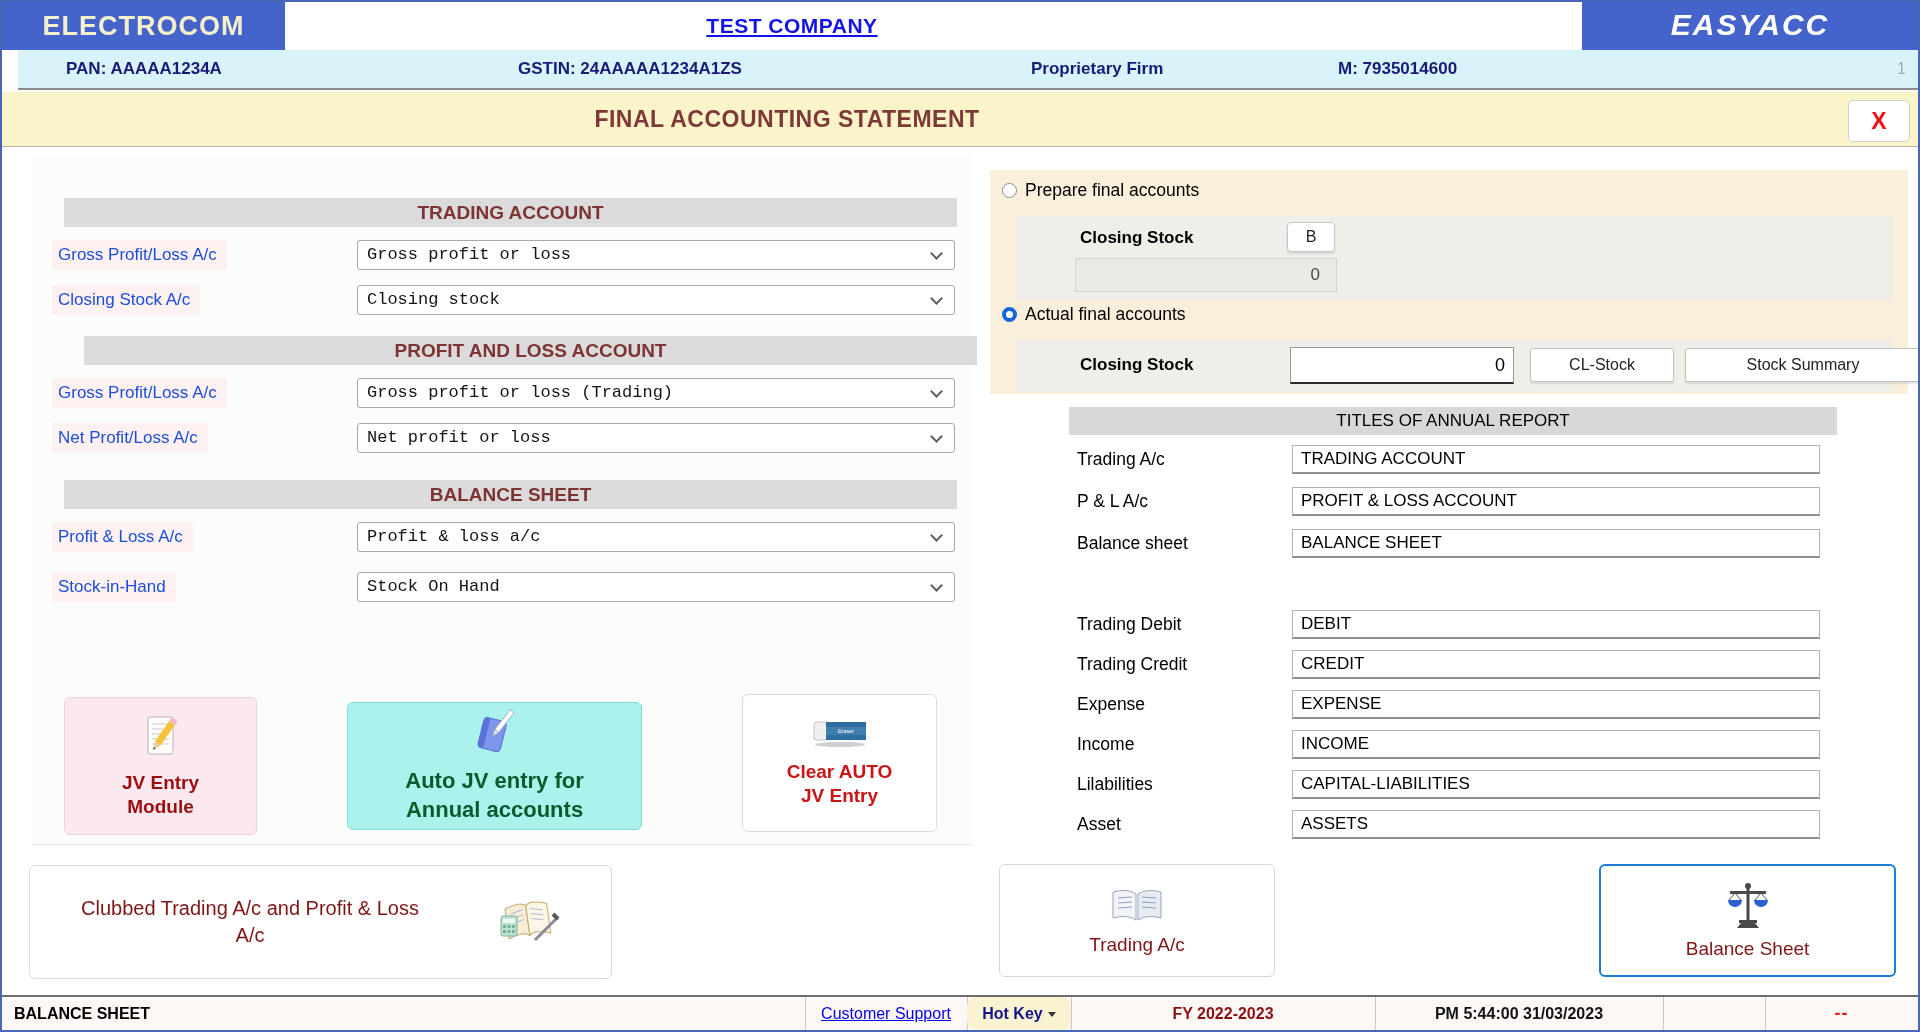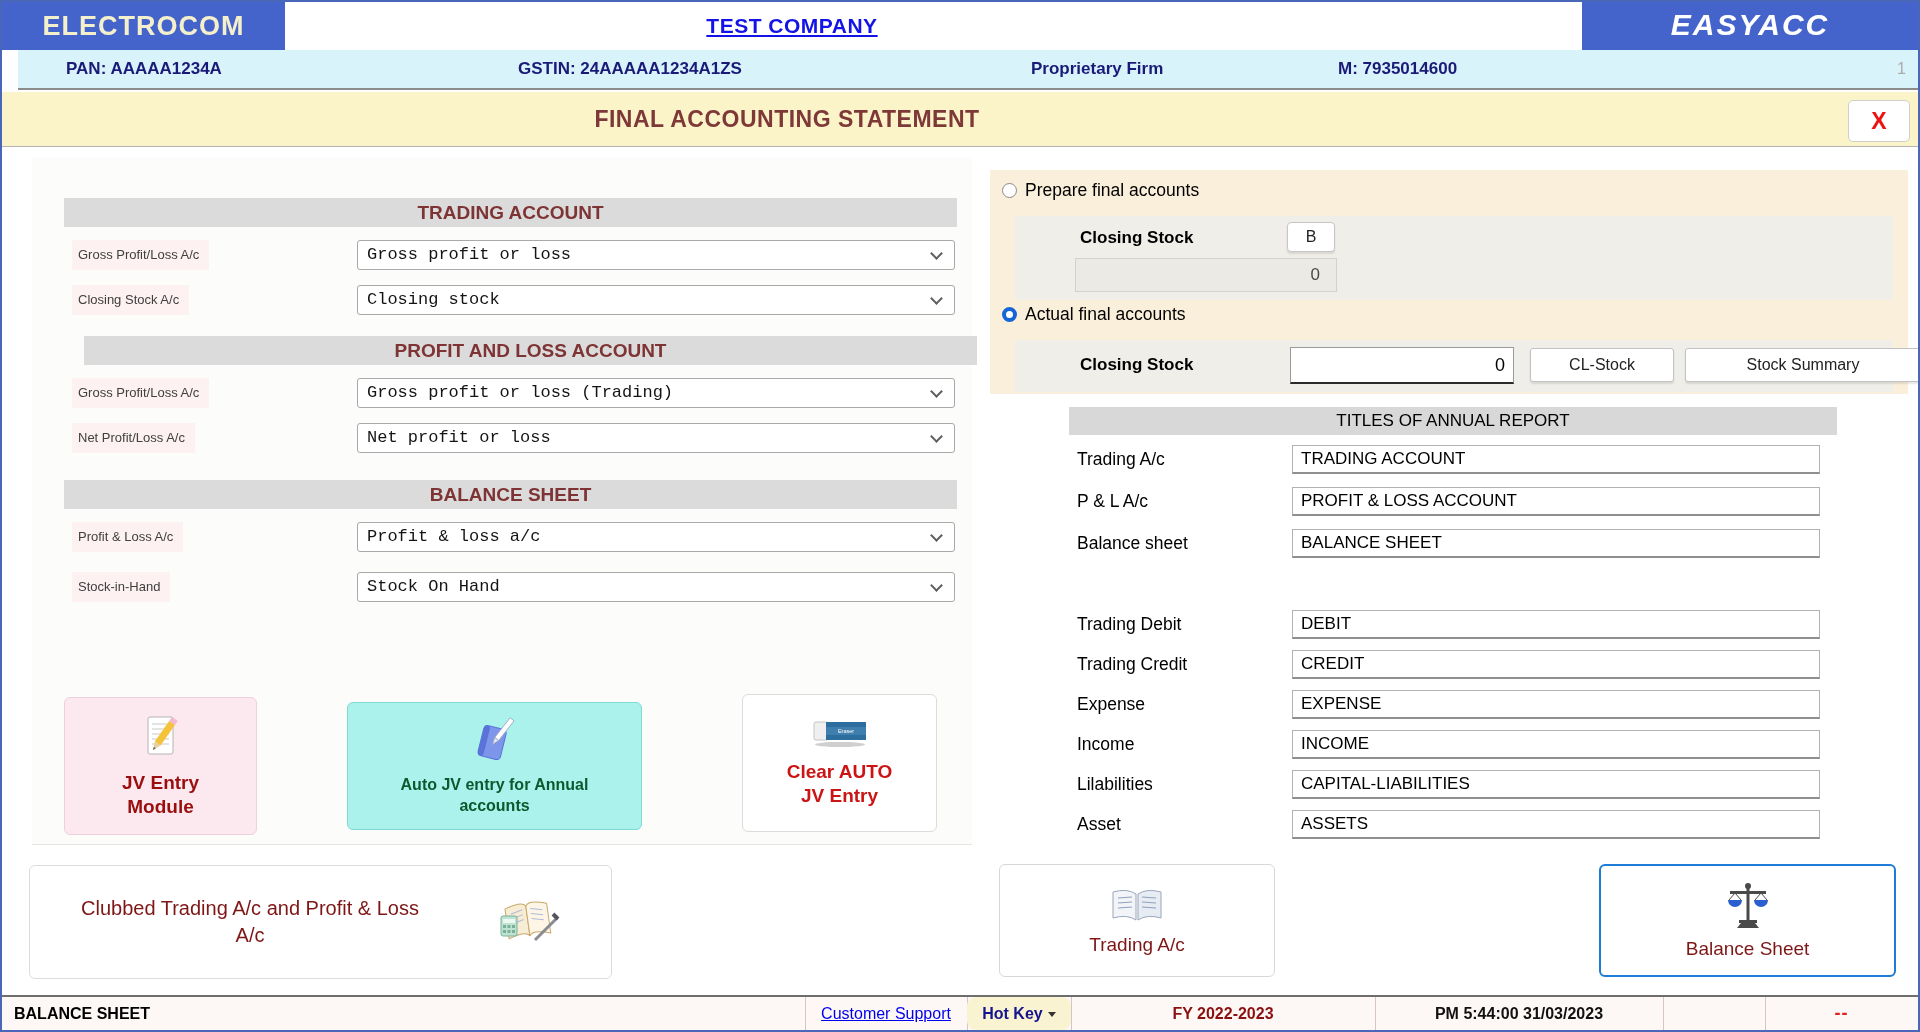--- a/index.html
+++ b/index.html
@@ -36,35 +36,35 @@
                 line-height:55px; color:#7E3838; font-weight:bold; font-size:23px; letter-spacing:0.5px; }
   .close-btn { position:absolute; left:1846px; top:8px; width:62px; height:42px; background:#fff;
                border:1px solid #CFCFCF; border-radius:5px; color:#EE1111; font-weight:bold;
                font-size:23px; cursor:pointer; font-family:"Liberation Sans",sans-serif; }
 
   
   .left-panel { position:absolute; left:30px; top:155px; width:940px; height:688px;
                 background:#FCFCFA; border-bottom:1px solid #E8E4E0; }
   .sec-bar { position:absolute; left:32px; width:893px; height:29px; background:#DBDBDB;
              color:#7E3434; font-weight:bold; font-size:19px; text-align:center; line-height:29px; }
-  .cfg-label { position:absolute; left:40px; height:30px; line-height:30px; font-size:13px;
-               color:#404040; background:#FDF1F2; padding:0 10px 0 6px; }
+  .cfg-label { position:absolute; left:20px; height:30px; line-height:30px; font-size:17px;
+               color:#1d4ed8; background:#FDF1F2; padding:0 10px 0 6px; }
   .sel { position:absolute; left:325px; width:598px; height:30px; background:#fff;
          border:1px solid #A9A9A9; border-radius:3px; font-family:"Liberation Mono", monospace;
          font-size:17px; line-height:28px; padding-left:9px; color:#141414; cursor:pointer; }
   .sel::after { content:""; position:absolute; right:13px; top:8px; width:7px; height:7px;
                 border-right:2px solid #5e5e5e; border-bottom:2px solid #5e5e5e; transform:rotate(45deg); }
 
   
   .btn-card { position:absolute; display:flex; flex-direction:column; align-items:center;
               justify-content:center; gap:8px; border-radius:6px; cursor:pointer; text-align:center; }
   .jv-btn    { left:32px;  top:540px; width:193px; height:138px; background:#FCE8EF; border:1px solid #F0D0DC; }
   .jv-btn  .lbl { width:110px; color:#9A0E0E; font-weight:bold; font-size:19px; line-height:1.25; }
   .autojv-btn{ left:315px; top:545px; width:295px; height:128px; background:#ABF2EC; border:1px solid #7FDAD2; }
-  .autojv-btn .lbl { width:215px; color:#0A5A2E; font-weight:bold; font-size:16px; line-height:1.3; }
+  .autojv-btn .lbl { width:215px; color:#0A5A2E; font-weight:bold; font-size:22px; line-height:1.3; }
   .clearjv-btn{ left:710px; top:537px; width:195px; height:138px; background:#ffffff; border:1px solid #DCDCDC; }
   .clearjv-btn .lbl { width:110px; color:#CC1414; font-weight:bold; font-size:19px; line-height:1.25; }
 
   .clubbed-btn { position:absolute; left:27px; top:863px; width:583px; height:114px; background:#fff;
                  border:1px solid #DCDCDC; border-radius:6px; display:flex; align-items:center;
                  justify-content:center; gap:75px; cursor:pointer; }
   .clubbed-btn .lbl { width:340px; color:#7E1616; font-size:20px; line-height:1.35; text-align:center; }
 
   
   .cream { position:absolute; left:988px; top:168px; width:918px; height:224px; background:#FAEFDB; }

